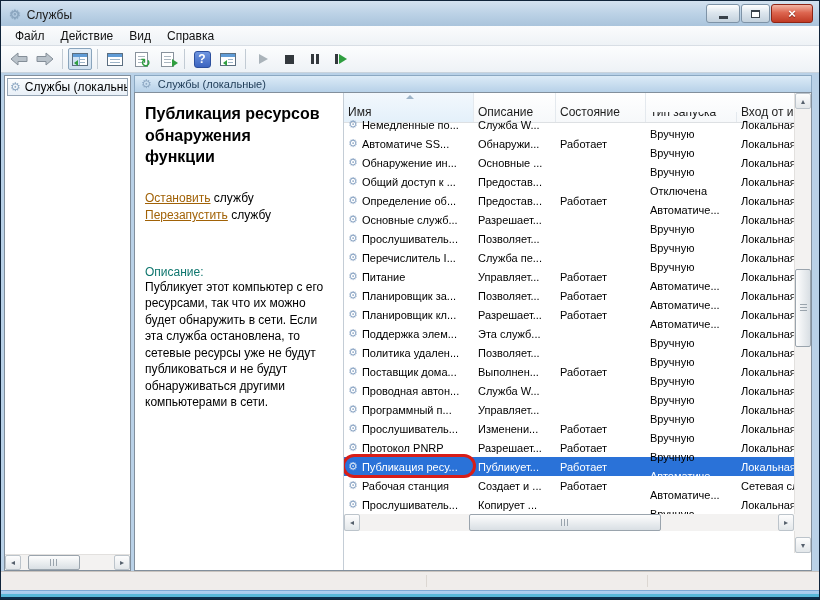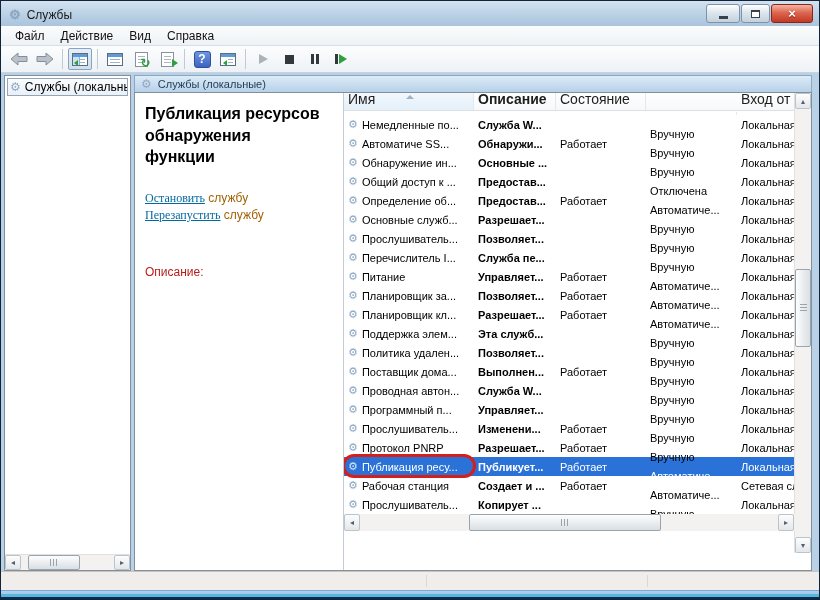--- a/index.html
+++ b/index.html
@@ -72,34 +72,34 @@
   .grip-h{width:8px;height:7px;background:repeating-linear-gradient(90deg,#9aa4ad 0 1px,transparent 1px 3px);}
   .grip-v{width:7px;height:8px;background:repeating-linear-gradient(#9aa4ad 0 1px,transparent 1px 3px);}
   
   .right{flex:1;display:flex;flex-direction:column;min-width:0;}
   .rheader{height:17px;display:flex;align-items:center;gap:6px;padding:0 6px;font-size:11px;color:#1d3a55;
      background:linear-gradient(#dcebf7,#b7d1e8);border:1px solid #8ba8c2;border-bottom:none;}
   .rbody{flex:1;display:flex;min-height:0;border:1px solid #828f9c;background:#fff;}
   .desc-panel{width:209px;border-right:1px solid #c4cdd6;padding:8px 10px;overflow:hidden;background:#fff;}
   .svc-title{font-size:16px;font-weight:bold;color:#000;line-height:1.35;margin-top:2px;width:180px;}
   .links{margin-top:22px;font-size:12px;line-height:1.45;}
-  .link{color:#0369a1;text-decoration:underline;cursor:pointer;font-family:Liberation Serif, serif;}
-  .link-suffix{color:#a16207;}
-  .desc-label{margin-top:40px;font-size:12px;color:#b91c1c;}
+  .link{color:#a16207;text-decoration:underline;cursor:pointer;}
+  .link-suffix{color:#000000;}
+  .desc-label{margin-top:40px;font-size:12px;color:#0f766e;}
   .desc-text{font-size:12px;color:#000;line-height:1.38;width:192px;}
   
   .list-panel{flex:1;position:relative;min-width:0;background:#fff;overflow:hidden;}
-  .lheader{display:flex;height:18px;border-bottom:1px solid #dde0e3;background:linear-gradient(#ffffff,#f6f8fa);
-     font-size:14px;color:#1d1d1d;position:relative;padding-right:17px;}
+  .lheader{display:flex;height:30px;border-bottom:1px solid #dde0e3;background:linear-gradient(#ffffff,#f6f8fa);
+     font-size:12px;color:#1d1d1d;position:relative;padding-right:17px;}
   .hcell{display:flex;align-items:flex-end;padding:0 4px 3px 4px;border-right:1px solid #e4e9ee;
      white-space:nowrap;overflow:hidden;cursor:pointer;position:relative;}
   .hcell.sorted{background:linear-gradient(#f2f8fd,#e4f0fa);}
   .sort-arrow{position:absolute;top:2px;left:62px;width:0;height:0;border-style:solid;
      border-width:0 4px 4px 4px;border-color:transparent transparent #9db4c8 transparent;}
-  .c-name{width:130px;} .c-desc{width:82px;font-weight:bold;} .c-status{width:90px;} .c-startup{width:91px;margin-top:19px;} .c-logon{flex:1;border-right:none;}
+  .c-name{width:130px;} .c-desc{width:82px;} .c-status{width:90px;} .c-startup{width:91px;margin-top:19px;} .c-logon{flex:1;border-right:none;}
   .rows{position:absolute;top:22px;left:0;right:17px;height:399px;overflow:hidden;}
   .row{display:flex;height:19px;align-items:center;font-size:11px;color:#000;cursor:default;}
   .row .c{padding:0 4px;white-space:nowrap;overflow:hidden;}
   .row .c.c-name{display:flex;align-items:center;gap:4px;}
   .row .gear{font-size:11px;color:#8ba5c4;flex:0 0 auto;}
   .row.selected{background:#2a72d8;color:#fff;}
   .row.selected .gear{color:#d8e6f6;}
   .red-ring{position:absolute;left:-2px;top:361px;width:134px;height:24px;border:3px solid #d81e18;
      border-radius:12px;pointer-events:none;z-index:5;}
   .vscroll{position:absolute;top:0;right:0;width:17px;bottom:17px;background:#f3f2f1;
@@ -255,20 +255,21 @@
           <div class="svc-title">Публикация ресурсов обнаружения функции</div>
           <div class="links">
             <div>
               <span class="link">Остановить</span><span class="link-suffix"> службу</span>
             </div>
             <div>
               <span class="link">Перезапустить</span><span class="link-suffix"> службу</span>
             </div>
           </div>
           <div class="desc-label">Описание:</div>
+          <div class="desc-text">Публикует этот компьютер с его ресурсами, так что их можно будет обнаружить в сети.  Если эта служба остановлена, то сетевые ресурсы уже не будут публиковаться и не будут обнаруживаться другими компьютерами в сети.</div>
         </div>
 
         <div class="list-panel">
           <div class="lheader">
             <span class="hcell c-name sorted">
               <span>Имя</span>
               <span class="sort-arrow"></span>
             </span>
             <span class="hcell c-desc">Описание</span>
             <span class="hcell c-status">Состояние</span>

